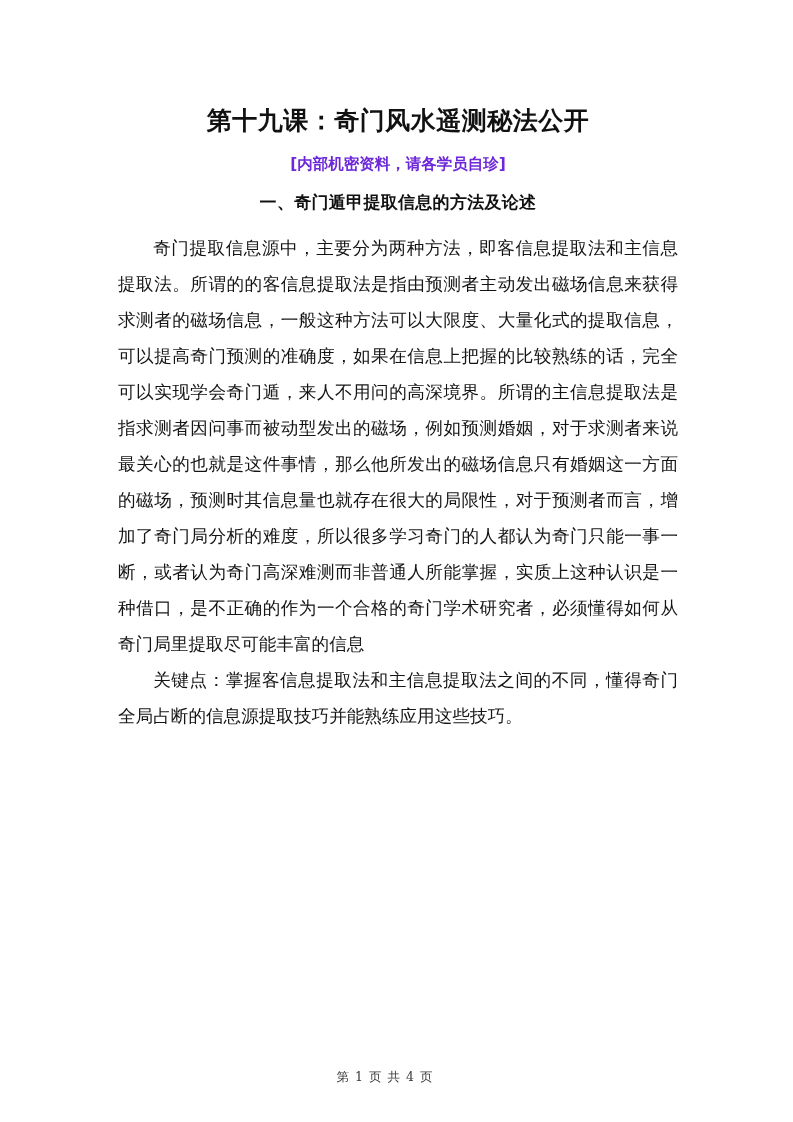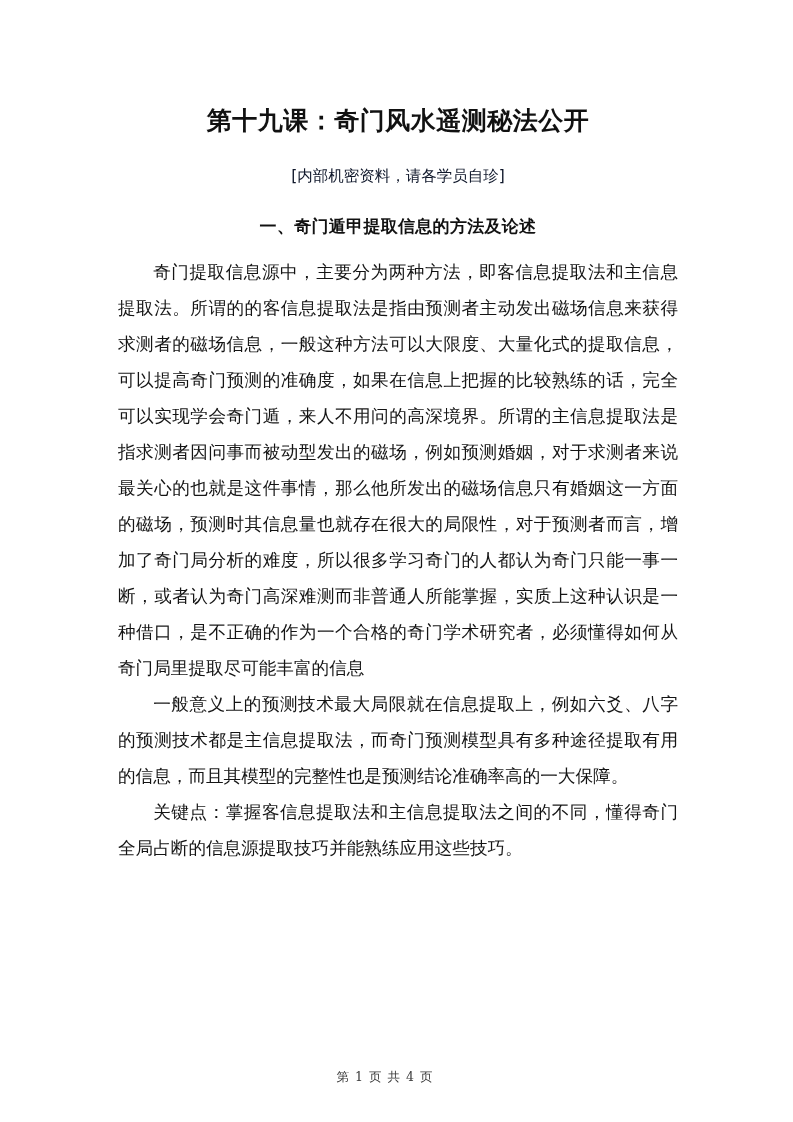--- a/index.html
+++ b/index.html
@@ -38,27 +38,27 @@
     padding-top: 96px;
     font-size: 25px;
     font-weight: bold;
     line-height: 34px;
     text-align: center;
     letter-spacing: 0.5px;
     color: #111111;
   }
 
   .doc-subtitle {
-    margin: 12px;
+    margin: 0;
     padding-top: 14px;
     font-size: 15.5px;
-    font-weight: normal;
+    font-weight: bold;
     line-height: 24px;
     text-align: center;
-    color: #0f172a;
+    color: #6d28d9;
   }
 
   .section-heading {
     margin: 0;
     padding-top: 12px;
     font-size: 17px;
     font-weight: bold;
     line-height: 28px;
     text-align: center;
     letter-spacing: 0.3px;
@@ -101,21 +101,20 @@
   <div id="content">
 
     <h1 class="doc-title">第十九课：奇门风水遥测秘法公开</h1>
 
     <div class="doc-subtitle">[内部机密资料，请各学员自珍]</div>
 
     <h2 class="section-heading">一、奇门遁甲提取信息的方法及论述</h2>
 
     <div id="para-block">
       <p class="body-para">奇门提取信息源中，主要分为两种方法，即客信息提取法和主信息提取法。所谓的的客信息提取法是指由预测者主动发出磁场信息来获得求测者的磁场信息，一般这种方法可以大限度、大量化式的提取信息，可以提高奇门预测的准确度，如果在信息上把握的比较熟练的话，完全可以实现学会奇门遁，来人不用问的高深境界。所谓的主信息提取法是指求测者因问事而被动型发出的磁场，例如预测婚姻，对于求测者来说最关心的也就是这件事情，那么他所发出的磁场信息只有婚姻这一方面的磁场，预测时其信息量也就存在很大的局限性，对于预测者而言，增加了奇门局分析的难度，所以很多学习奇门的人都认为奇门只能一事一断，或者认为奇门高深难测而非普通人所能掌握，实质上这种认识是一种借口，是不正确的作为一个合格的奇门学术研究者，必须懂得如何从奇门局里提取尽可能丰富的信息</p>
-      <p class="body-para">一般意义上的预测技术最大局限就在信息提取上，例如六爻、八字的预测技术都是主信息提取法，而奇门预测模型具有多种途径提取有用的信息，而且其模型的完整性也是预测结论准确率高的一大保障。</p>
       <p class="body-para">关键点：掌握客信息提取法和主信息提取法之间的不同，懂得奇门全局占断的信息源提取技巧并能熟练应用这些技巧。</p>
     </div>
 
   </div>
 
   <div class="footer">第 1 页 共 4 页</div>
 
 </div>
 
 </body></html>

